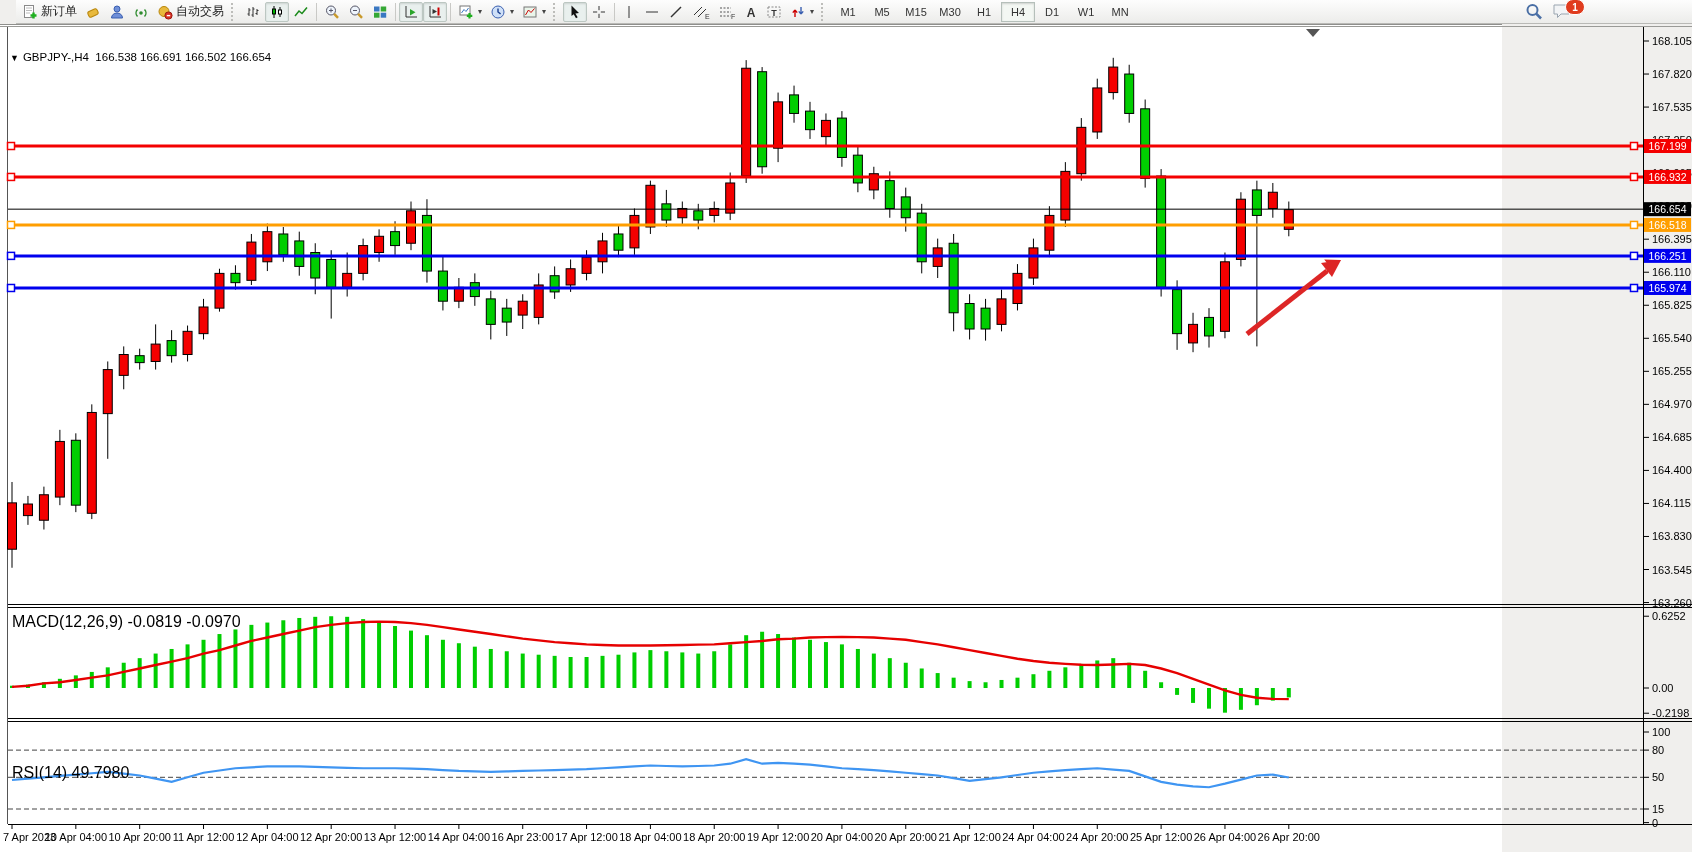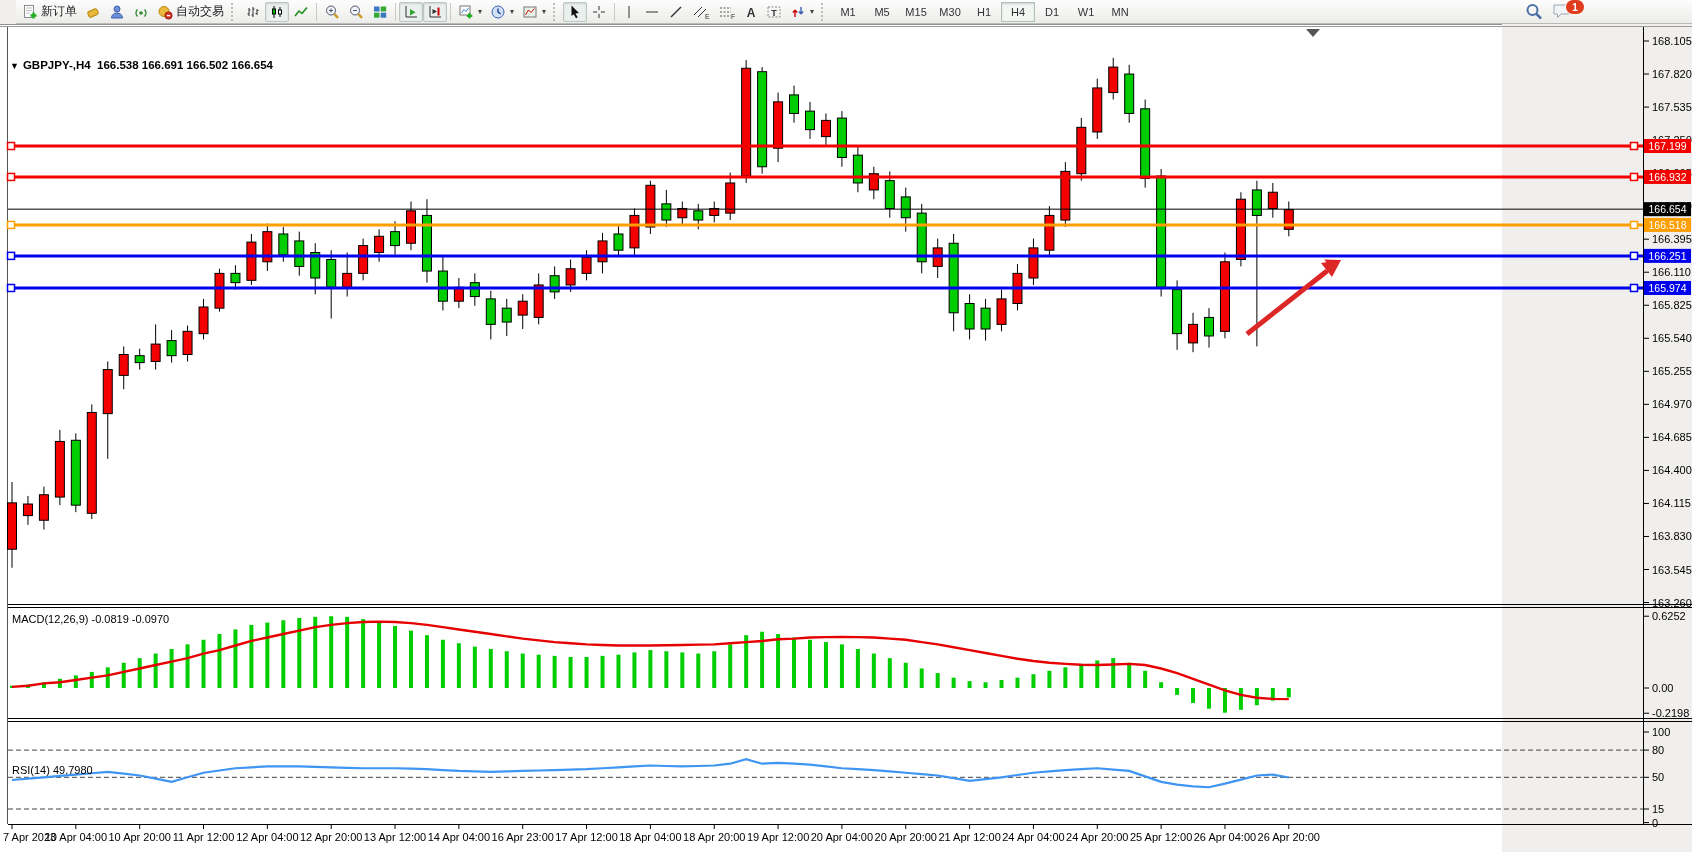--- a/index.html
+++ b/index.html
@@ -20,22 +20,22 @@
   .tf-btn.active{background:#f3f7f3;border:1px solid #b5bfba;box-shadow:inset 0 1px 2px rgba(0,0,0,.15);}
   .tb-right{position:absolute;left:1508px;top:1px;display:flex;align-items:center;gap:8px;}
   .chat-wrap{position:relative;width:26px;height:22px;}
   .badge{position:absolute;top:-2px;left:13px;min-width:14px;height:14px;border-radius:8px;
     background:#e03c1e;color:#fff;font-size:10px;font-weight:bold;display:flex;
     align-items:center;justify-content:center;padding:0 2px;border:1px solid #fff;}
   
   .chart-region{position:absolute;top:24px;left:0;width:1502px;height:828px;background:#fff;
     border-top:1px solid #8f8f8c;}
   #chart-svg{position:absolute;top:0;left:0;}
-  .overlay-label{position:absolute;font-size:11px;color:#000;z-index:3;white-space:pre;}
-  .sym-title{top:34px;left:10px;font-size:11.5px;font-weight:bold;}
+  .overlay-label{position:absolute;font-size:16px;color:#000;z-index:3;white-space:pre;}
+  .sym-title{top:26px;left:10px;font-size:11.5px;font-weight:normal;}
   .sym-title .tri{font-size:9px;margin-right:4px;}
   .macd-label{top:588px;left:12px;}
   .rsi-label{top:739px;left:12px;}
 </style>
 </head>
 <body>
 
 <div class="toolbar">
   <button class="tb-btn">
     <svg width="16" height="16">

